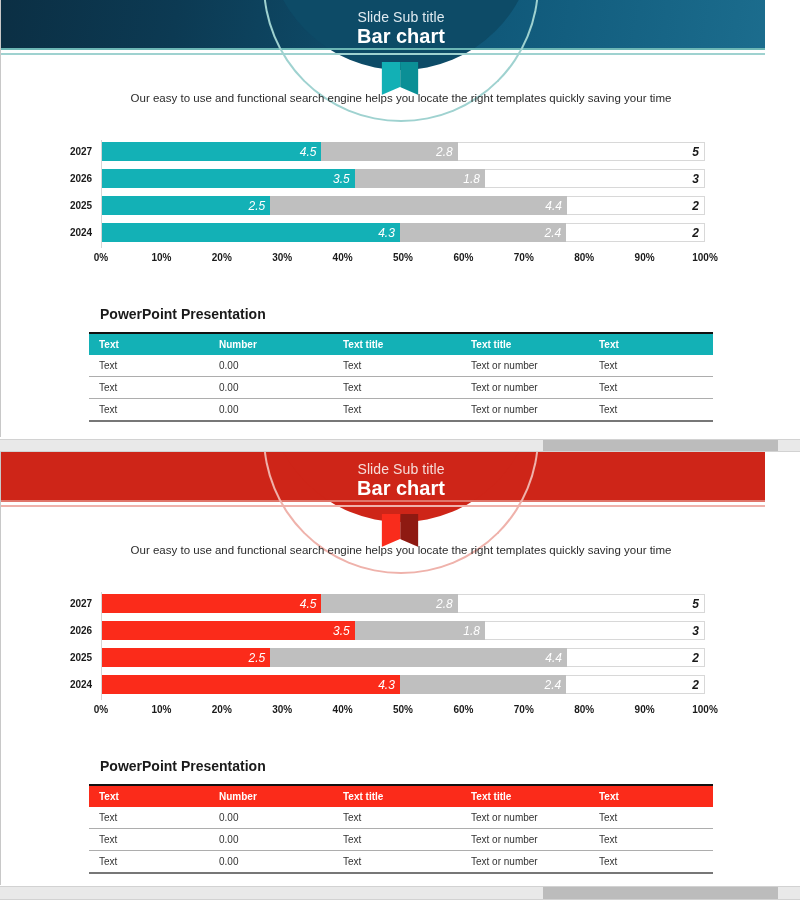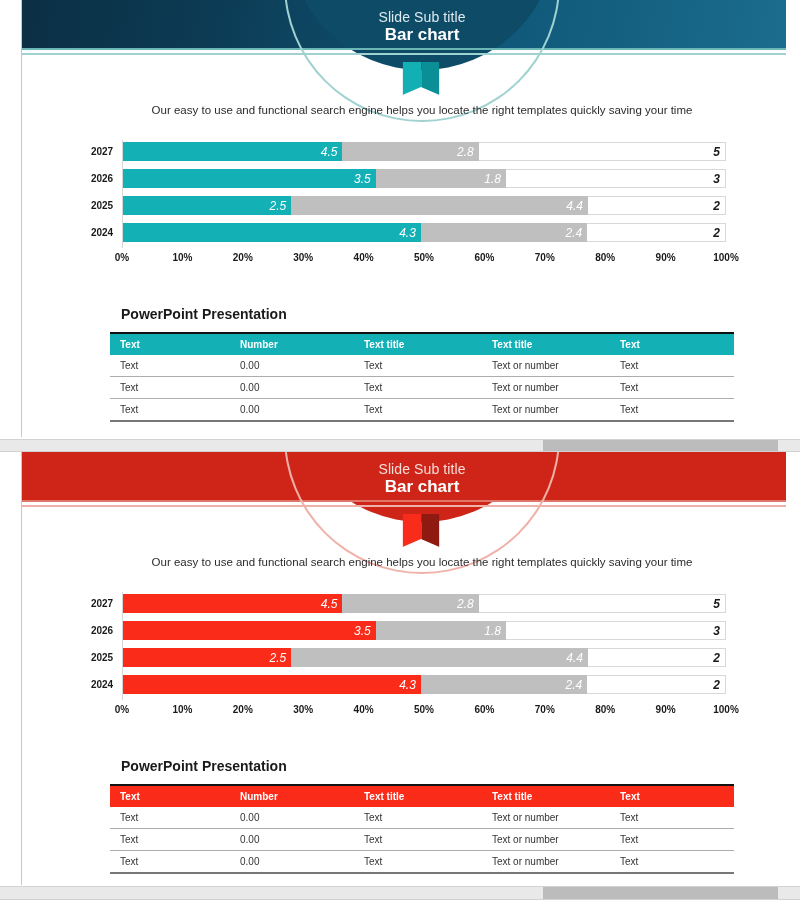--- a/index.html
+++ b/index.html
@@ -5,21 +5,21 @@
   * { box-sizing: border-box; margin: 0; padding: 0; }
   html, body {
     width: 800px; height: 900px;
     background: #ffffff;
     font-family: "Liberation Sans", sans-serif;
     overflow: hidden;
   }
   .page { position: relative; width: 800px; height: 900px; background: #fff; }
 
   
-  .slide { position: absolute; left: 0; width: 765px; background: #fff; overflow: hidden; margin-left: 21px; }
+  .slide { position: absolute; left: 0; width: 765px; background: #fff; overflow: hidden; }
   #slide-teal { top: 0;   height: 437px; }
   #slide-red  { top: 452px; height: 433px; }
 
   .slide-body { position: absolute; left: 0; top: 0; width: 800px; height: 100%;
                 border-left: 1px solid #c8c8c8; border-right: 1px solid #c8c8c8; }
 
   
   .banner { position: absolute; left: 0; top: 0; width: 800px; height: 48px; }
   #slide-teal .banner {
     background: linear-gradient(100deg, #0b2f44 0%, #0c3a53 22%, #10597a 62%, #1d6f90 100%);
@@ -46,37 +46,37 @@
   .arc-outline { position: absolute; left: 50%; top: -112px; width: 276px; height: 186px;
                  transform: translateX(-50%); border-radius: 0 0 152px 152px;
                  border-bottom: 2px solid #9fd2d0; border-left: 2px solid #9fd2d0;
                  border-right: 2px solid #9fd2d0; }
   #slide-red .arc-outline { border-color: #efb2ab; }
 
   
   .subtitle { position: absolute; left: 0; top: 9px; width: 800px; text-align: center;
               color: #dfeaf0; font-size: 14px; letter-spacing: .1px; }
   .title { position: absolute; left: 0; top: 25px; width: 800px; text-align: center;
-           color: #ffffff; font-size: 17px; font-weight: bold; }
+           color: #ffffff; font-size: 20px; font-weight: bold; }
   #slide-red .subtitle { color: #f6dcd8; }
 
   
   .ribbon { position: absolute; left: 50%; transform: translateX(-50%);
             width: 37px; height: 33px; top: 62px;
             clip-path: polygon(0 0, 100% 0, 100% 100%, 50% 76%, 0 100%);
             filter: drop-shadow(1px 2px 2px rgba(0,0,0,.28)); display: flex; }
   .ribbon .half { width: 50%; height: 100%; }
   #slide-teal .ribbon .half.l { background: #12b0b5; }
   #slide-teal .ribbon .half.r { background: #0b8f96; }
   #slide-red  .ribbon .half.l { background: #f92c1c; }
   #slide-red  .ribbon .half.r { background: #8e1a12; }
 
   
   .intro { position: absolute; left: 0; width: 800px; text-align: center;
-           top: 104px; font-size: 11.5px; color: #2b2b2b; }
+           top: 92px; font-size: 11.5px; color: #2b2b2b; }
 
   
   .chart { position: absolute; left: 62px; top: 140px; width: 660px; height: 135px; }
   .chart .plot { position: absolute; left: 38px; top: 0; right: 18px; height: 108px;
                  border-left: 1px solid #d6d6d6; }
   .row { position: absolute; left: 0; right: 0; height: 19px; display: flex; }
   .row .ylabel { position: absolute; left: -38px; top: 0; width: 34px; height: 19px;
                  line-height: 19px; text-align: center; font-size: 10px;
                  font-weight: bold; color: #1a1a1a; }
   .seg { height: 100%; position: relative; display: flex; align-items: center;

